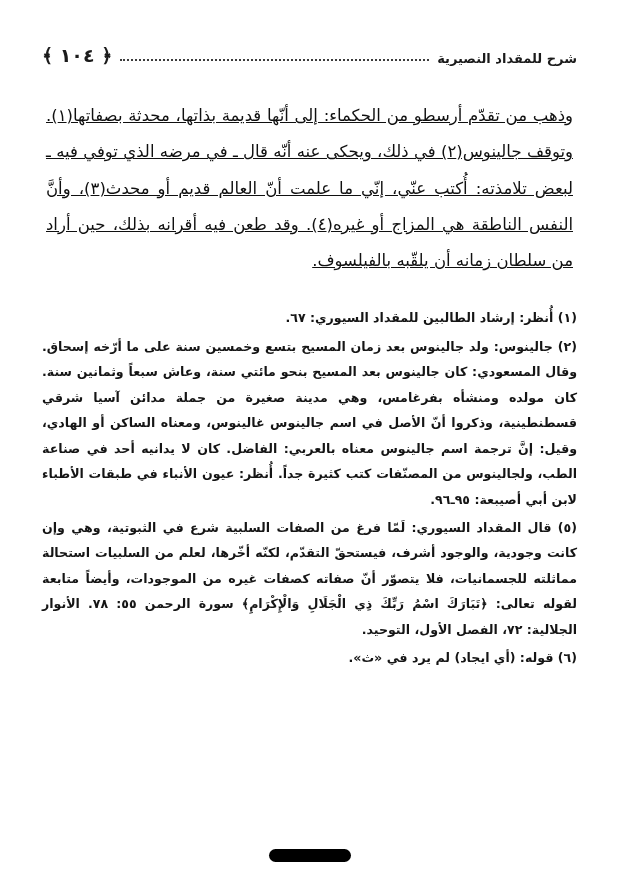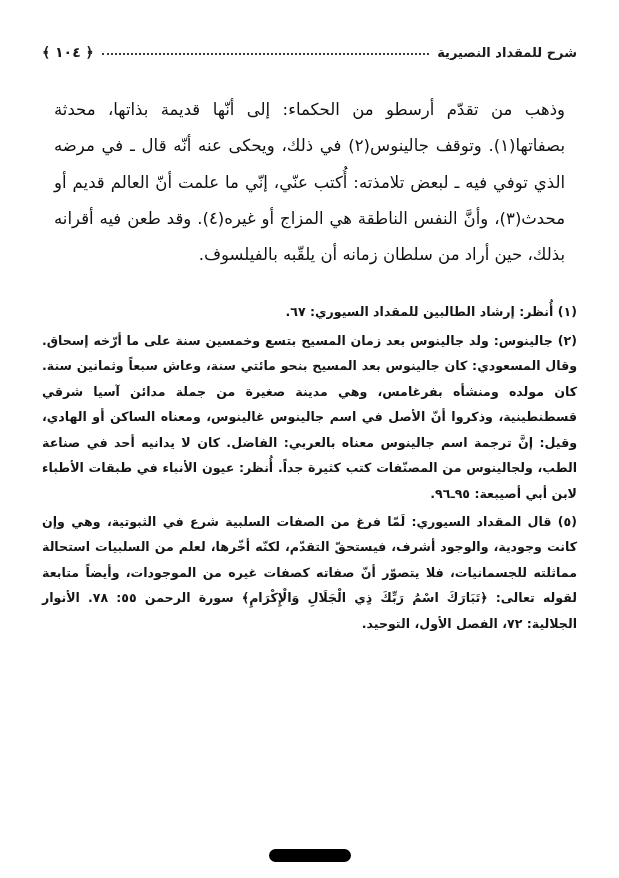--- a/index.html
+++ b/index.html
@@ -26,32 +26,32 @@
     color: #1b1b1b;
     white-space: nowrap;
   }
   .page-header .leader {
     flex: 1 1 auto;
     border-bottom: 2px dotted #3c3c3c;
     height: 1px;
     margin-bottom: 5px;
   }
   .page-header .pageno {
-    font-size: 14px;
+    font-size: 19px;
     letter-spacing: 1px;
   }
   
   .body-text {
     margin-top: 32px;
     font-size: 16.5px;
     line-height: 2.2;
     text-align: justify;
     color: #101010;
   }
-  .body-text p.para { margin: 12px; }
+  .body-text p.para { margin: 4px; text-decoration: underline; }
   .body-text p.para.bold { font-weight: bold; }
   
   .footnotes {
     margin-top: 26px;
     font-size: 12.6px;
     line-height: 2.02;
     text-align: justify;
     color: #151515;
     font-weight: bold;
   }
@@ -80,17 +80,18 @@
   </header>
 
   <main class="body-text">
     <p class="para">وذهب من تقدّم أرسطو من الحكماء: إلى أنّها قديمة بذاتها، محدثة بصفاتها(١). وتوقف جالينوس(٢) في ذلك، ويحكى عنه أنّه قال ـ في مرضه الذي توفي فيه ـ لبعض تلامذته: أُكتب عنّي، إنّي ما علمت أنّ العالم قديم أو محدث(٣)، وأنَّ النفس الناطقة هي المزاج أو غيره(٤). وقد طعن فيه أقرانه بذلك، حين أراد من سلطان زمانه أن يلقّبه بالفيلسوف.</p>
   </main>
 
   <section class="footnotes">
     <p class="fn">(١) أُنظر: إرشاد الطالبين للمقداد السيوري: ٦٧.</p>
     <p class="fn">(٢) جالينوس: ولد جالينوس بعد زمان المسيح بتسع وخمسين سنة على ما أرّخه إسحاق. وقال المسعودي: كان جالينوس بعد المسيح بنحو مائتي سنة، وعاش سبعاً وثمانين سنة. كان مولده ومنشأه بفرغامس، وهي مدينة صغيرة من جملة مدائن آسيا شرقي قسطنطينية، وذكروا أنّ الأصل في اسم جالينوس غالينوس، ومعناه الساكن أو الهادي، وقيل: إنَّ ترجمة اسم جالينوس معناه بالعربي: الفاضل. كان لا يدانيه أحد في صناعة الطب، ولجالينوس من المصنّفات كتب كثيرة جداً. أُنظر: عيون الأنباء في طبقات الأطباء لابن أبي أصيبعة: ٩٥ـ٩٦.</p>
     <p class="fn">(٥) قال المقداد السيوري: لَمّا فرغ من الصفات السلبية شرع في الثبوتية، وهي وإن كانت وجودية، والوجود أشرف، فيستحقّ التقدّم، لكنّه أخّرها، لعلم من السلبيات استحالة مماثلته للجسمانيات، فلا يتصوّر أنّ صفاته كصفات غيره من الموجودات، وأيضاً متابعة لقوله تعالى: ﴿تَبَارَكَ اسْمُ رَبِّكَ ذِي الْجَلَالِ وَالْإِكْرَامِ﴾ سورة الرحمن ٥٥: ٧٨. الأنوار الجلالية: ٧٢، الفصل الأول، التوحيد.</p>
+    <p class="fn">(٦) قوله: (أي ايجاد) لم يرد في «ث».</p>
   </section>
 
   <div class="footer-mark"></div>
 
 </div>
 
 </body></html>

